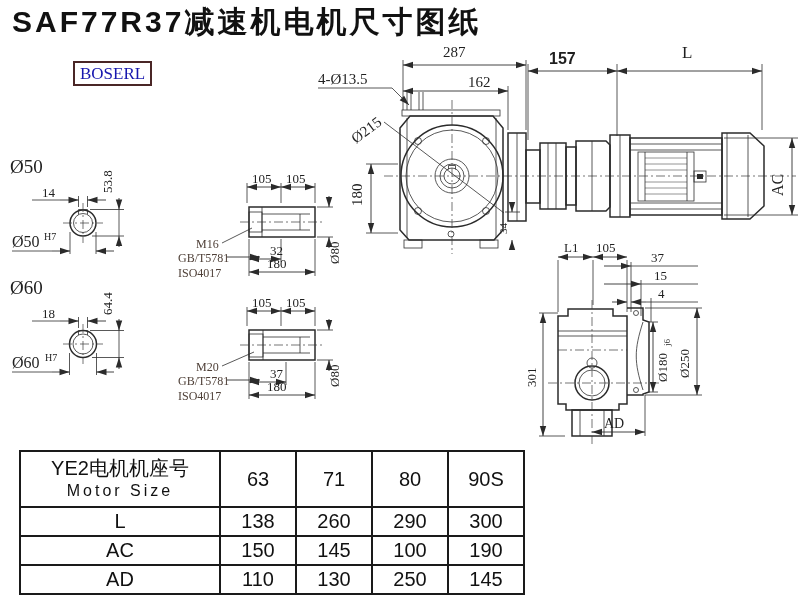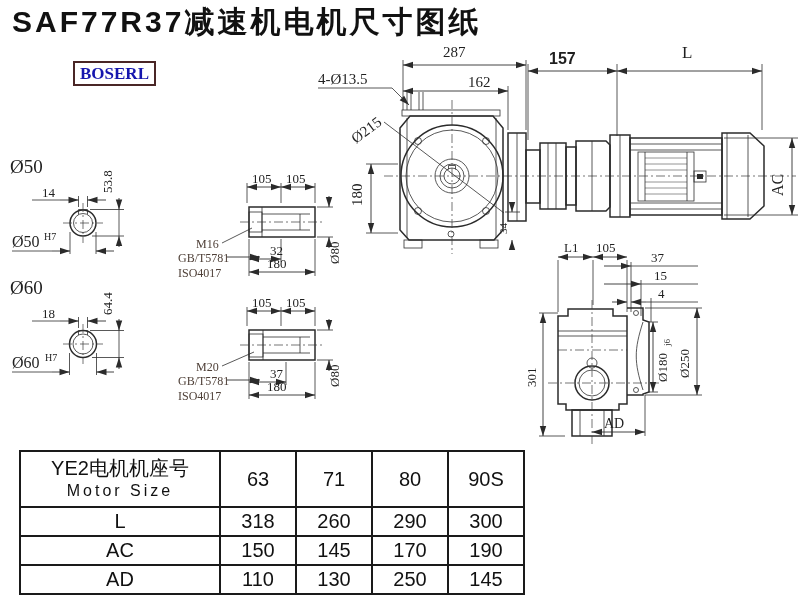--- a/index.html
+++ b/index.html
@@ -1,21 +1,21 @@
 <!DOCTYPE html>
 <html><head>
 <meta charset="utf-8">
 <style>
   html,body{margin:0;padding:0;background:#ffffff;}
   .page{position:relative;width:800px;height:595px;background:#fff;overflow:hidden;
         font-family:"Liberation Sans",sans-serif;color:#1c1c1c;}
   .title{position:absolute;left:12px;top:2px;font-size:30px;font-weight:bold;
          letter-spacing:3px;color:#111;white-space:nowrap;}
   .logo{position:absolute;left:73px;top:61px;border:2px solid #4a2626;background:#fff;
-        padding:0 5px;font-family:"Liberation Serif",serif;font-weight:bold;
+        padding:0 5px;font-family:"Liberation Serif",serif;font-weight:normal;
         font-size:17px;color:#1616ae;line-height:21px;}
   svg{position:absolute;left:0;top:0;}
   svg text{fill:#1f1f1f;font-family:"Liberation Serif",serif;}
   .ol{fill:none;stroke:#2b2b2b;stroke-width:1.5;}
   .tn{fill:none;stroke:#2f2f2f;stroke-width:0.8;}
   .dm{fill:none;stroke:#2f2f2f;stroke-width:0.9;}
   .cl{fill:none;stroke:#3a3a3a;stroke-width:0.7;stroke-dasharray:9 3 2 3;}
   .fn{fill:none;stroke:#3a3a3a;stroke-width:0.55;}
   .lbl{fill:#4f4038;}
   .t13{font-size:13px;} .t15{font-size:15px;} .t19{font-size:19px;}
@@ -335,30 +335,30 @@
         <div class="hcn">YE2电机机座号</div>
         <div class="hen">Motor Size</div>
       </td>
       <td class="dcol">63</td>
       <td class="dcol">71</td>
       <td class="dcol">80</td>
       <td class="dcol">90S</td>
     </tr>
     <tr class="drow">
       <td>L</td>
-      <td>318</td>
+      <td>138</td>
       <td>260</td>
       <td>290</td>
       <td>300</td>
     </tr>
     <tr class="drow">
       <td>AC</td>
       <td>150</td>
       <td>145</td>
-      <td>170</td>
+      <td>100</td>
       <td>190</td>
     </tr>
     <tr class="drow">
       <td>AD</td>
       <td>110</td>
       <td>130</td>
       <td>250</td>
       <td>145</td>
     </tr>
   </tbody>

